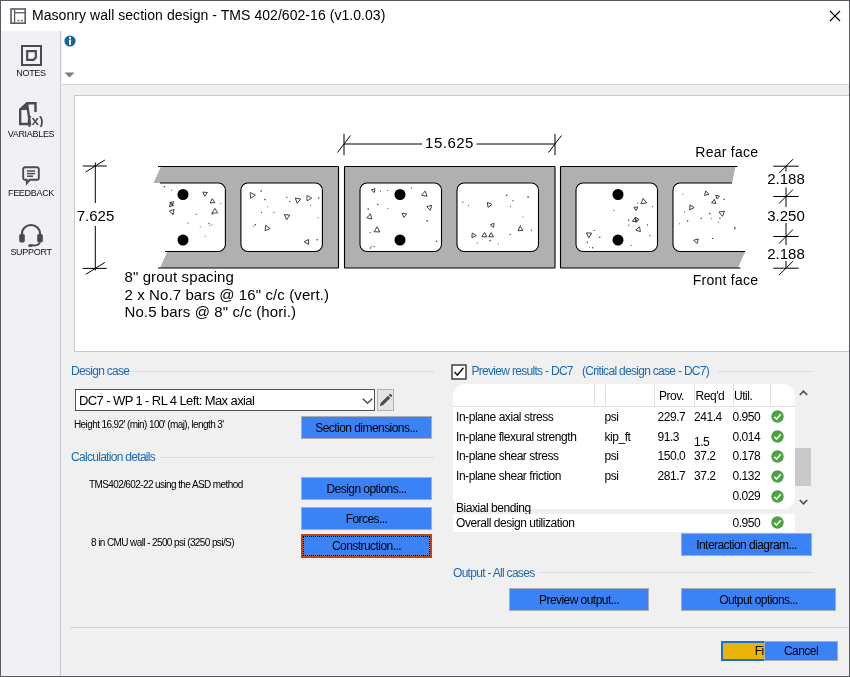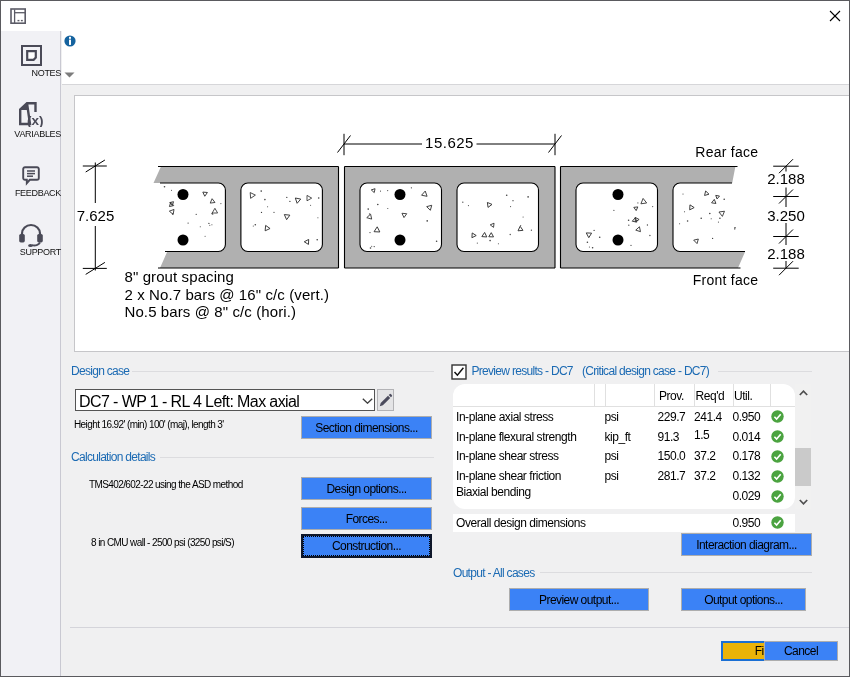--- a/index.html
+++ b/index.html
@@ -3,45 +3,46 @@
 <meta charset="utf-8">
 <style>
   * { margin:0; padding:0; box-sizing:border-box; }
   html,body { width:850px; height:677px; }
   body { font-family:"Liberation Sans", sans-serif; position:relative; background:#f0f0f1; overflow:hidden; }
   .abs { position:absolute; }
   .dlgborder { position:absolute; left:0; top:0; width:850px; height:677px; border:1px solid #5a5a5e; pointer-events:none; z-index:50; }
   .titlebar { position:absolute; left:1px; top:1px; width:848px; height:30px; background:#ffffff; }
   .title { position:absolute; left:31px; top:6px; font-size:14px; letter-spacing:0.05px; color:#000; }
   .sidebar { position:absolute; left:1px; top:31px; width:60px; height:645px; background:#f1f1f5; border-right:1px solid #c9c9d2; }
-  .sblabel { position:absolute; width:60px; text-align:right; font-size:9px; letter-spacing:-0.3px; color:#111; }
+  .sblabel { position:absolute; width:60px; text-align:center; font-size:9px; letter-spacing:-0.3px; color:#111; }
   .notespanel { position:absolute; left:62px; top:31px; width:787px; height:54px; background:#ffffff; border-bottom:1px solid #d6d6d9; }
   .drawbox { position:absolute; left:74px; top:95px; width:815px; height:257px; background:#ffffff; border:1px solid #c6c6c9; }
   .bluelabel { position:absolute; font-size:12px; letter-spacing:-0.7px; color:#1b6ab3; white-space:nowrap; }
   .gline { position:absolute; height:1px; background:#dcdcdf; }
   .btn { position:absolute; background:#3b82f6; border:1px solid #adadad; font-family:"Liberation Sans",sans-serif;
          font-size:12px; letter-spacing:-0.55px; color:#000; text-align:center; display:flex; align-items:center; justify-content:center; white-space:nowrap; }
   .txt { position:absolute; font-size:10px; letter-spacing:-0.6px; color:#000; white-space:nowrap; }
   .combobox { position:absolute; left:75px; top:389px; width:300px; height:22px; background:#fff; border:1.5px solid #545454; }
-  .combotext { position:absolute; left:3px; top:3px; font-size:16px; letter-spacing:-0.6px; color:#000; white-space:nowrap; }
+  .combotext { position:absolute; left:3px; top:3px; font-size:13px; letter-spacing:-0.6px; color:#000; white-space:nowrap; }
   .tbl { position:absolute; left:453px; top:384px; width:342px; height:125px; background:#fff;border-radius:12px; }
   .tbltxt { position:absolute; font-size:12px; letter-spacing:-0.45px; color:#000; white-space:nowrap; }
   .vsep { position:absolute; width:1px; background:#e0e0e0; top:0; height:22px; }
 </style>
 </head>
 <body>
 
 <div class="titlebar">
   <svg class="abs" style="left:9px;top:7px" width="17" height="17" viewBox="0 0 17 17">
     <rect x="1" y="1" width="14.2" height="14.2" fill="none" stroke="#5b5b66" stroke-width="1.6"></rect>
     <line x1="4.6" y1="1.5" x2="4.6" y2="15.5" stroke="#5b5b66" stroke-width="1.3"></line>
     <line x1="4.6" y1="4.7" x2="15.5" y2="4.7" stroke="#5b5b66" stroke-width="1.3"></line>
     <line x1="7.5" y1="12.6" x2="9.4" y2="12.6" stroke="#5b5b66" stroke-width="1.4"></line>
     <line x1="10.9" y1="12.6" x2="12.8" y2="12.6" stroke="#5b5b66" stroke-width="1.4"></line>
   </svg>
+  <div class="title">Masonry wall section design - TMS 402/602-16 (v1.0.03)</div>
   <svg class="abs" style="left:828px;top:9px" width="12" height="12" viewBox="0 0 12 12">
     <line x1="1" y1="1" x2="11" y2="11" stroke="#000" stroke-width="1.1"></line>
     <line x1="11" y1="1" x2="1" y2="11" stroke="#000" stroke-width="1.1"></line>
   </svg>
 </div>
 
 <div class="sidebar"></div>
 
 <svg class="abs" style="left:21px;top:45px" width="21" height="21" viewBox="0 0 21 21">
   <rect x="1" y="1" width="19" height="19" fill="none" stroke="#4a4a57" stroke-width="2"></rect>
@@ -291,21 +292,21 @@
 <div class="btn" style="left:301px;top:416px;width:131px;height:23px">Section dimensions...</div>
 
 <div class="bluelabel" style="left:71px;top:450px">Calculation details</div>
 <div class="gline" style="left:160px;top:457px;width:274px"></div>
 
 <div class="txt" style="left:89px;top:478.5px">TMS402/602-22 using the ASD method</div>
 <div class="btn" style="left:301px;top:477px;width:131px;height:23px">Design options...</div>
 <div class="btn" style="left:301px;top:507px;width:131px;height:23px">Forces...</div>
 
 <div class="txt" style="left:91px;top:536.5px">8 in CMU wall - 2500 psi (3250 psi/S)</div>
-<div class="btn" style="left:301px;top:534px;width:131px;height:24px;border:2px solid #0f172a;outline:1px dotted #000;outline-offset:-3px">Construction...</div>
+<div class="btn" style="left:301px;top:534px;width:131px;height:24px;border:2px solid #c2410c;outline:1px dotted #000;outline-offset:-3px">Construction...</div>
 
 <svg class="abs" style="left:451px;top:364px" width="16" height="16" viewBox="0 0 16 16">
   <rect x="1" y="1" width="14" height="14" fill="#fff" stroke="#333" stroke-width="1.4"></rect>
   <path d="M3.5,8 L6.4,11.2 L12.4,3.8" fill="none" stroke="#111" stroke-width="1.5"></path>
 </svg>
 <div class="bluelabel" style="left:471.5px;top:363.5px">Preview results - DC7</div>
 <div class="bluelabel" style="left:582px;top:363.5px">(Critical design case - DC7)</div>
 <div class="gline" style="left:718px;top:370.5px;width:94px"></div>
 
 <div class="tbl">
@@ -324,21 +325,21 @@
   <div class="tbltxt" style="left:204.5px;top:25.6px">229.7</div>
   <div class="tbltxt" style="left:241px;top:25.6px">241.4</div>
   <div class="tbltxt" style="left:279.5px;top:25.6px">0.950</div>
   <svg style="position:absolute;left:318px;top:26.2px" width="13" height="13" viewBox="0 0 13 13">
       <circle cx="6.5" cy="6.5" r="6.2" fill="#4ba340"></circle>
       <path d="M3.4,6.7 L5.6,9 L9.7,4.2" fill="none" stroke="#fff" stroke-width="1.6"></path>
     </svg>
   <div class="tbltxt" style="left:3px;top:45.5px">In-plane flexural strength</div>
   <div class="tbltxt" style="left:151.5px;top:45.5px">kip_ft</div>
   <div class="tbltxt" style="left:204.5px;top:45.5px">91.3</div>
-  <div class="tbltxt" style="left:241px;top:44px">1.5</div>
+  <div class="tbltxt" style="left:241px;top:51px">1.5</div>
   <div class="tbltxt" style="left:279.5px;top:45.5px">0.014</div>
   <svg style="position:absolute;left:318px;top:46.1px" width="13" height="13" viewBox="0 0 13 13">
       <circle cx="6.5" cy="6.5" r="6.2" fill="#4ba340"></circle>
       <path d="M3.4,6.7 L5.6,9 L9.7,4.2" fill="none" stroke="#fff" stroke-width="1.6"></path>
     </svg>
   <div class="tbltxt" style="left:3px;top:65.3px">In-plane shear stress</div>
   <div class="tbltxt" style="left:151.5px;top:65.3px">psi</div>
   <div class="tbltxt" style="left:204.5px;top:65.3px">150.0</div>
   <div class="tbltxt" style="left:241px;top:65.3px">37.2</div>
   <div class="tbltxt" style="left:279.5px;top:65.3px">0.178</div>
@@ -348,52 +349,52 @@
     </svg>
   <div class="tbltxt" style="left:3px;top:85.2px">In-plane shear friction</div>
   <div class="tbltxt" style="left:151.5px;top:85.2px">psi</div>
   <div class="tbltxt" style="left:204.5px;top:85.2px">281.7</div>
   <div class="tbltxt" style="left:241px;top:85.2px">37.2</div>
   <div class="tbltxt" style="left:279.5px;top:85.2px">0.132</div>
   <svg style="position:absolute;left:318px;top:85.8px" width="13" height="13" viewBox="0 0 13 13">
       <circle cx="6.5" cy="6.5" r="6.2" fill="#4ba340"></circle>
       <path d="M3.4,6.7 L5.6,9 L9.7,4.2" fill="none" stroke="#fff" stroke-width="1.6"></path>
     </svg>
-  <div class="tbltxt" style="left:3px;top:101px">Biaxial bending</div>
+  <div class="tbltxt" style="left:3px;top:117px">Biaxial bending</div>
   <div class="tbltxt" style="left:279.5px;top:105.0px">0.029</div>
   <svg style="position:absolute;left:318px;top:105.6px" width="13" height="13" viewBox="0 0 13 13">
       <circle cx="6.5" cy="6.5" r="6.2" fill="#4ba340"></circle>
       <path d="M3.4,6.7 L5.6,9 L9.7,4.2" fill="none" stroke="#fff" stroke-width="1.6"></path>
     </svg>
 </div>
 
 <div class="abs" style="left:795px;top:384px;width:16px;height:125px;background:#f1f1f1">
   <svg class="abs" style="left:4px;top:6px" width="9" height="6" viewBox="0 0 9 6">
       <path d="M0.8,5 L4.5,1.2 L8.2,5" fill="none" stroke="#505050" stroke-width="1.7"></path>
     </svg>
   <div class="abs" style="left:0px;top:64px;width:16px;height:38px;background:#cacaca"></div>
   <svg class="abs" style="left:4px;top:115px" width="9" height="6" viewBox="0 0 9 6">
       <path d="M0.8,1 L4.5,4.8 L8.2,1" fill="none" stroke="#505050" stroke-width="1.7"></path>
     </svg>
 </div>
 
 <div class="abs" style="left:453px;top:514px;width:342px;height:17.5px;background:#fff">
-  <div class="tbltxt" style="left:3px;top:1.5px">Overall design dimensions</div>
+  <div class="tbltxt" style="left:3px;top:1.5px">Overall design utilization</div>
   <div class="tbltxt" style="left:279.5px;top:1.5px">0.950</div>
   <svg class="abs" style="left:318px;top:2px" width="13" height="13" viewBox="0 0 13 13">
     <circle cx="6.5" cy="6.5" r="6.2" fill="#4ba340"></circle>
     <path d="M3.4,6.7 L5.6,9 L9.7,4.2" fill="none" stroke="#fff" stroke-width="1.6"></path>
   </svg>
 </div>
 
 <div class="btn" style="left:681px;top:533px;width:131px;height:23px">Interaction diagram...</div>
 
 <div class="bluelabel" style="left:453px;top:566px">Output - All cases</div>
 <div class="gline" style="left:540px;top:571.5px;width:272px"></div>
 
 <div class="btn" style="left:509px;top:588px;width:140px;height:23px">Preview output...</div>
-<div class="btn" style="left:681px;top:588px;width:125px;height:23px">Output options...</div>
+<div class="btn" style="left:681px;top:588px;width:155px;height:23px">Output options...</div>
 
 <div class="abs" style="left:70px;top:627px;width:779px;height:1px;background:#d4d4da"></div>
 <div class="btn" style="left:721px;top:641px;width:96px;height:20px;border:2px solid #1a6fd4;background:#eab308">Finish</div>
 <div class="btn" style="left:764px;top:641px;width:74px;height:20px">Cancel</div>
 
 <div class="dlgborder"></div>
 
 </body></html>

